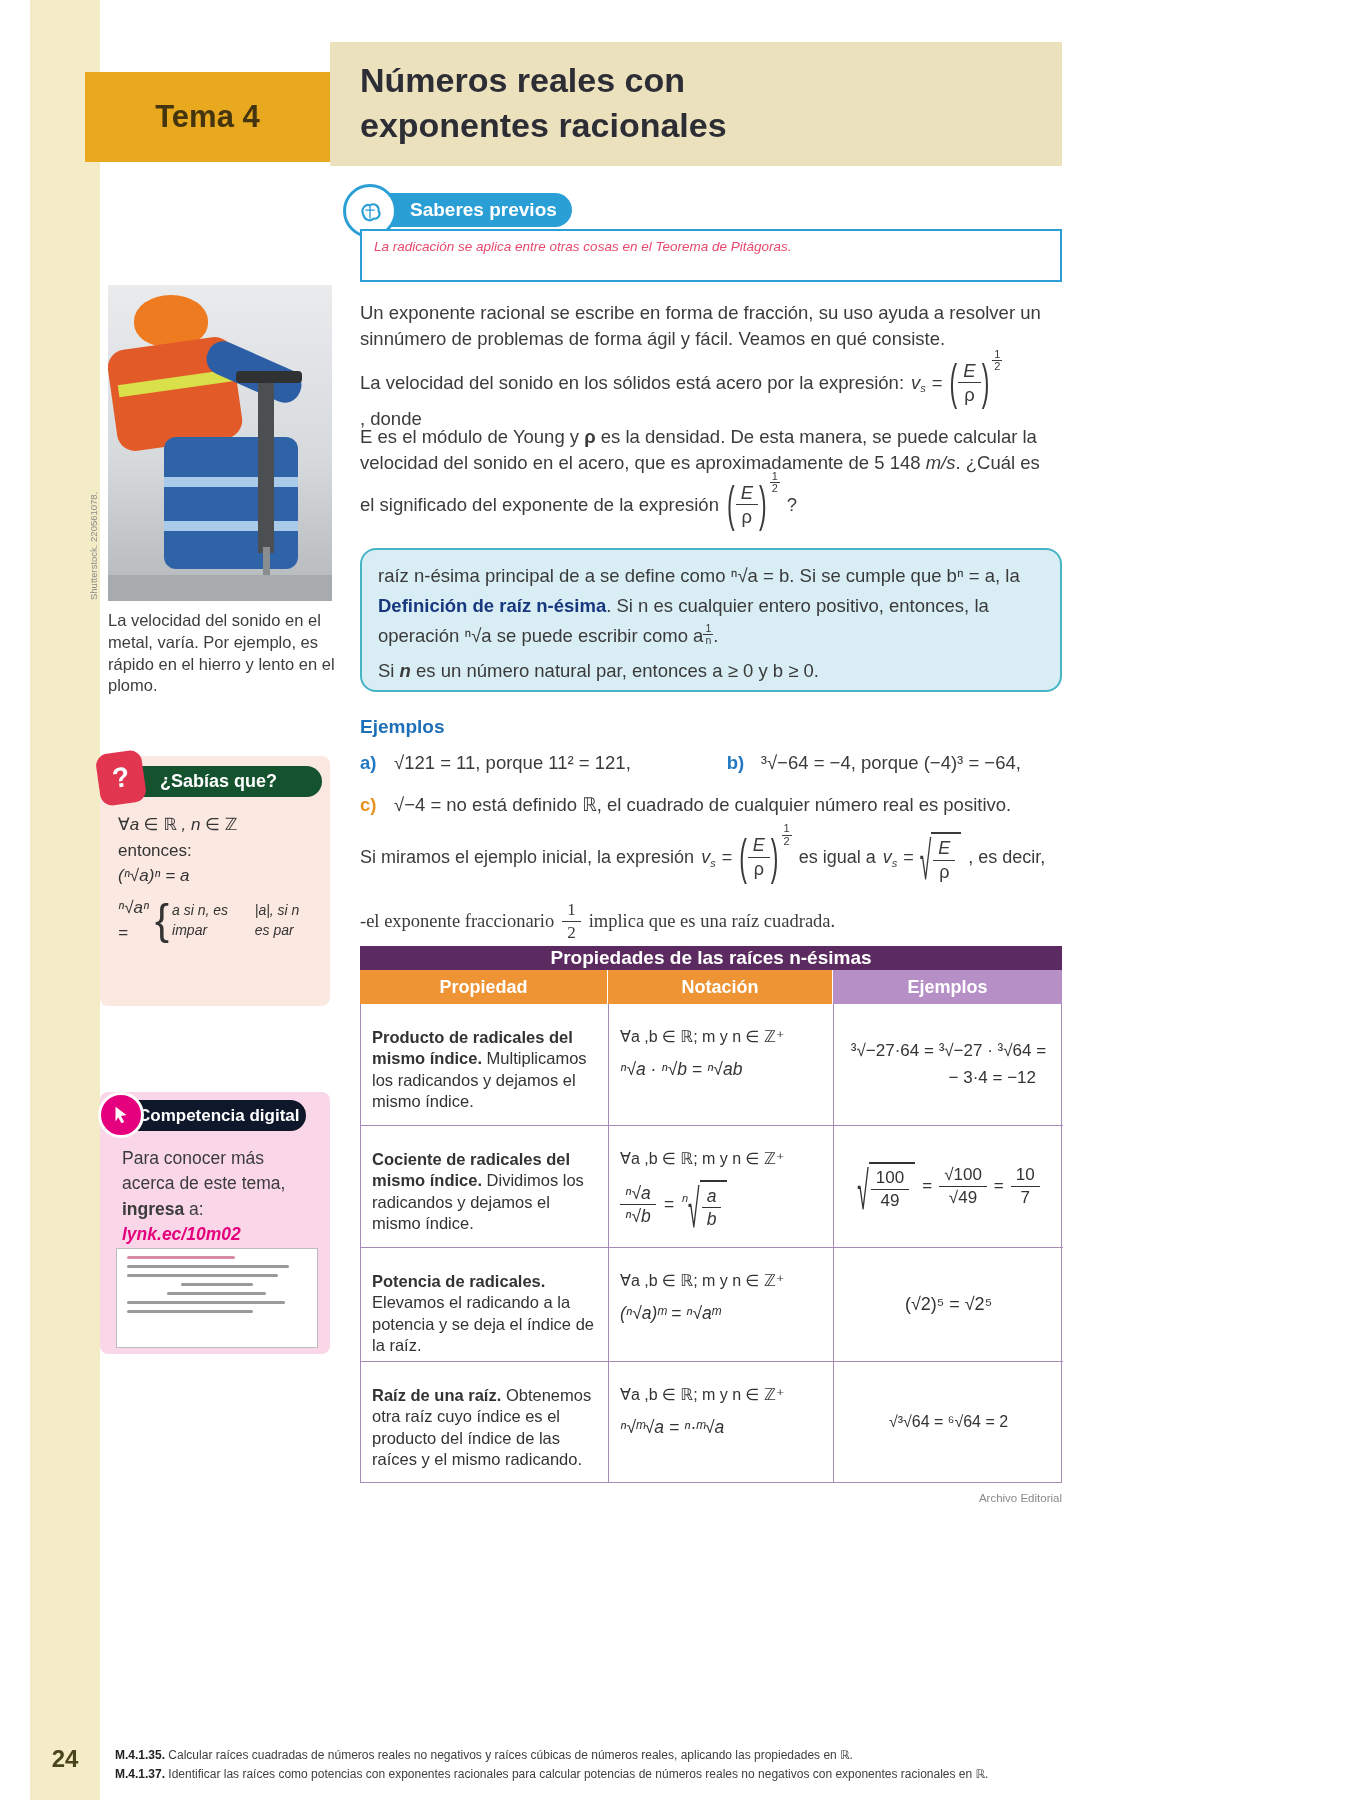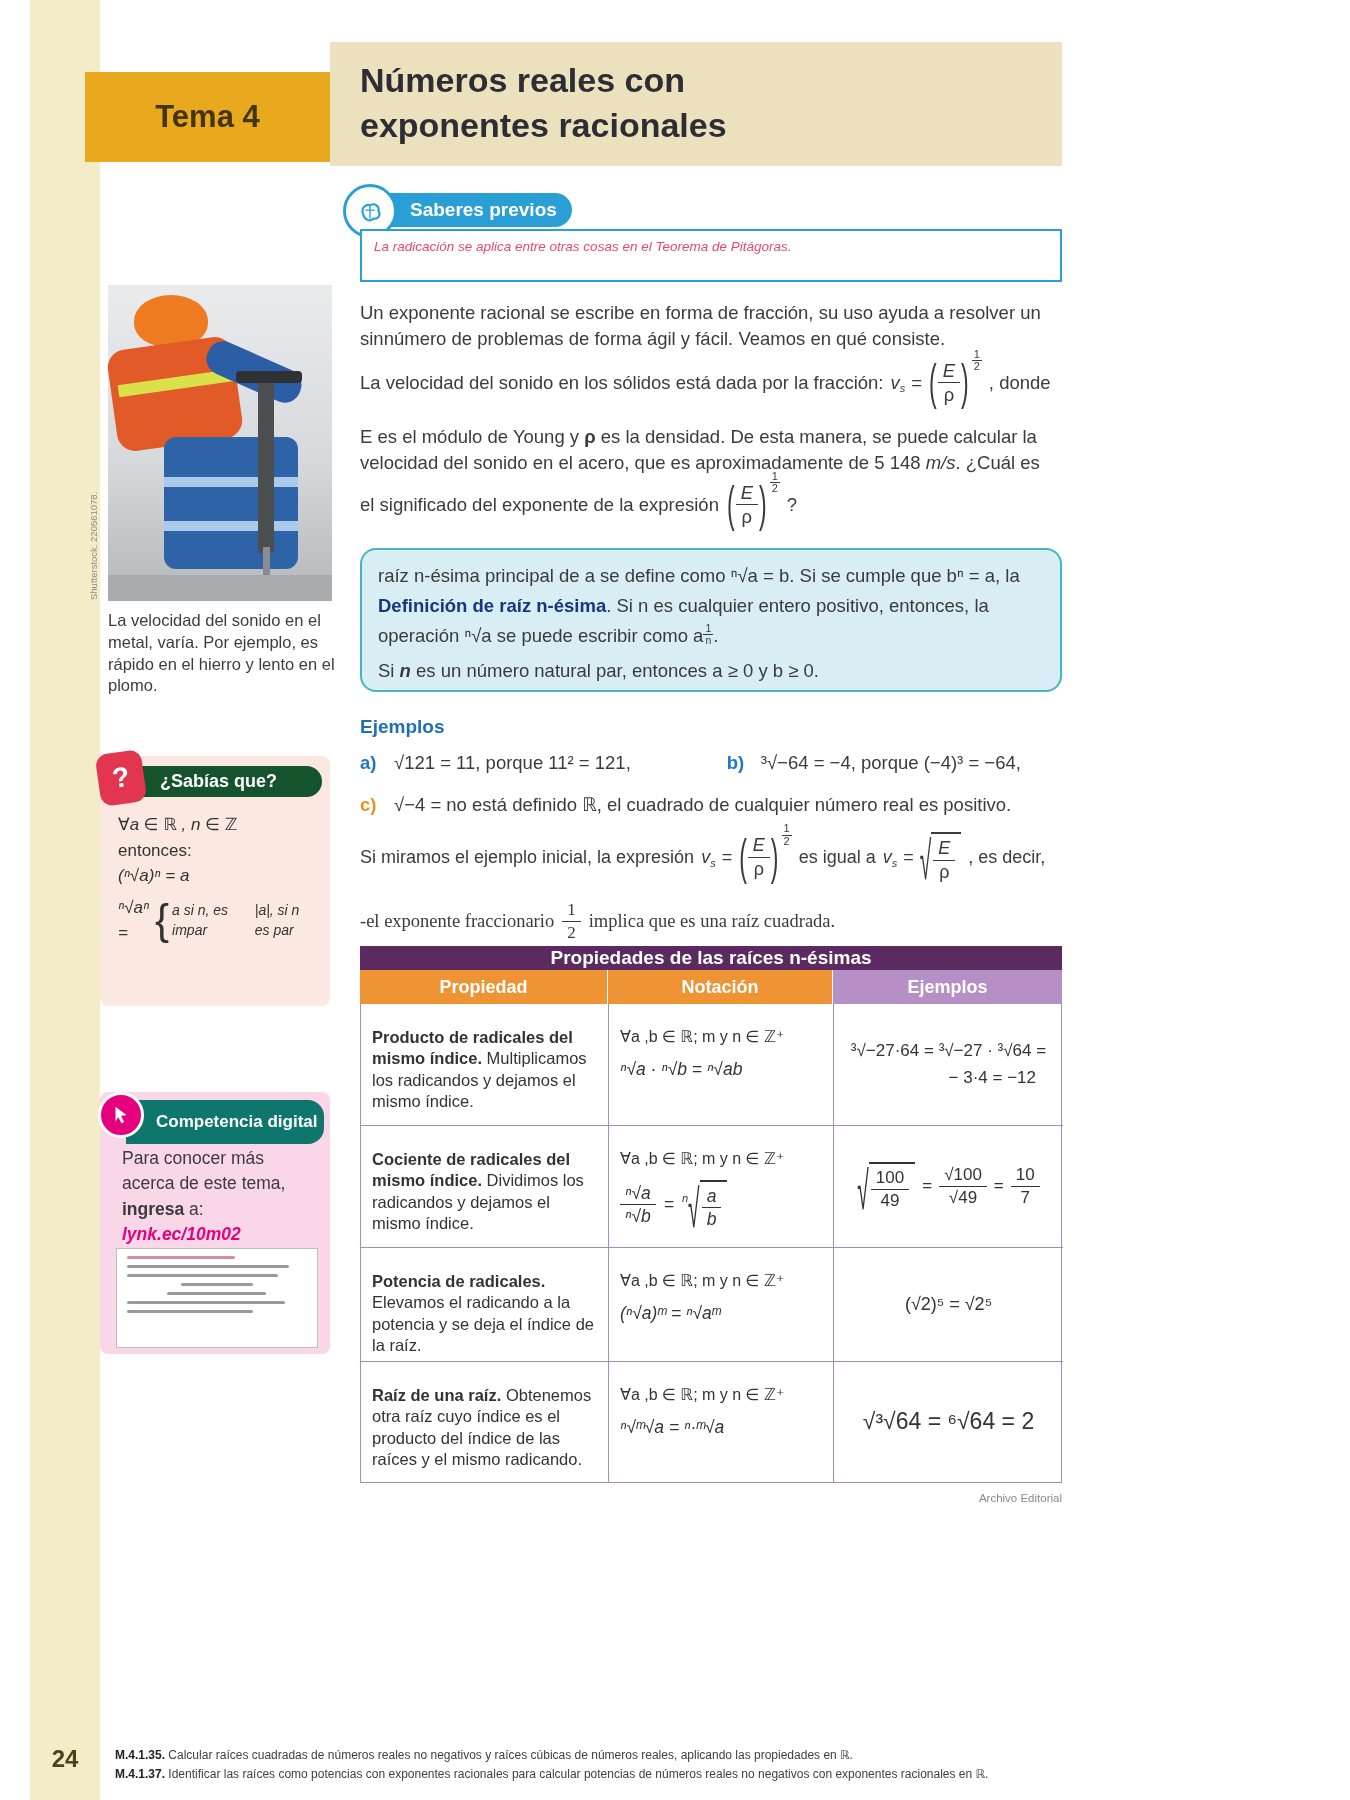--- a/index.html
+++ b/index.html
@@ -115,21 +115,21 @@
              transform:rotate(-8deg); display:flex; align-items:center; justify-content:center;
              color:#fff; font-size:28px; font-weight:bold; }
   .sq-content { left:118px; top:812px; width:200px; font-size:17px; color:#333; line-height:1.5; }
   .sq-math { font-style:italic; }
   .sq-line4 { display:flex; align-items:center; margin-top:6px; }
   .brace { font-size:42px; font-weight:200; line-height:0.9; margin:0 3px; }
   .cases { display:inline-flex; flex-direction:row; font-size:14px; line-height:1.45; font-style:italic;gap:14px; }
 
   
   .cd-box { left:100px; top:1092px; width:230px; height:262px; background:#f9d7e8; border-radius:8px; }
-  .cd-badge { left:126px; top:1100px; width:198px; height:44px; background:#0f766e;
+  .cd-badge { left:108px; top:1100px; width:198px; height:31px; background:#0f172a;
               border-radius:0 16px 16px 0; color:#fff; font-weight:bold; font-size:17px;
               display:flex; align-items:center; padding-left:30px; }
   .cd-icon { left:98px; top:1092px; width:46px; height:46px; border-radius:50%; background:#e5007d;
              border:3px solid #fff; display:flex; align-items:center; justify-content:center; }
   .cd-text { left:122px; top:1146px; width:200px; font-size:17.5px; color:#3b3b3b; line-height:1.45; }
   .cd-link { color:#e5007d; font-weight:bold; font-style:italic; text-decoration:none; }
   .cd-thumb { left:116px; top:1248px; width:202px; height:100px; background:#fff; border:1px solid #bdbdbd; padding:7px 10px; }
   .thumb-line { height:3px; background:#9a9a9a; margin-bottom:6px; border-radius:2px; }
   .thumb-line.pink { background:#d98aa6; }
 
@@ -198,21 +198,21 @@
   <div class="ph-handle"></div>
   <div class="ph-bit"></div>
   <div class="ph-ground"></div>
 </div>
 <div class="abs photo-credit">Shutterstock. 220561078.</div>
 <div class="abs photo-caption">La velocidad del sonido en el metal, varía. Por ejemplo, es rápido en el hierro y lento en el plomo.</div>
 
 <div class="abs para p1">Un exponente racional se escribe en forma de fracción, su uso ayuda a resolver un sinnúmero de problemas de forma ágil y fácil. Veamos en qué consiste.</div>
 
 <div class="abs para p2">
-  <span>La velocidad del sonido en los sólidos está dada por la fracción:</span>
+  <span>La velocidad del sonido en los sólidos está acero por la expresión:</span>
   <span class="fx">
     <span class="it">v</span>
       <sub>s</sub>
     <span class="eqs">=</span>
     <span class="bigp">(</span>
     <span class="frac">
       <span class="fn it">E</span>
       <span class="fd">ρ</span>
     </span>
     <span class="bigp">)</span>
@@ -442,21 +442,21 @@
     </div>
 
     <div class="cell last-row">
       <span class="lead">Raíz de una raíz.</span><span> Obtenemos otra raíz cuyo índice es el producto del índice de las raíces y el mismo radicando.</span>
     </div>
     <div class="cell last-row">
       <div class="nota-quant">∀a ,b ∈ ℝ;  m y n ∈ ℤ⁺</div>
       <div class="nota-fx">ⁿ√ᵐ√a  =  ⁿ·ᵐ√a</div>
     </div>
     <div class="cell last-col last-row ej-cell">
-      <span style="font-size:23px">√³√64 = ⁶√64 = 2</span>
+      <span style="font-size:16px">√³√64 = ⁶√64 = 2</span>
     </div>
 
   </div>
 </div>
 
 <div class="abs archivo">Archivo Editorial</div>
 
 <div class="abs standards">
   <div><b>M.4.1.35.</b><span> Calcular raíces cuadradas de números reales no negativos y raíces cúbicas de números reales, aplicando las propiedades en ℝ.</span></div>
   <div><b>M.4.1.37.</b><span> Identificar las raíces como potencias con exponentes racionales para calcular potencias de números reales no negativos con exponentes racionales en ℝ.</span></div>

